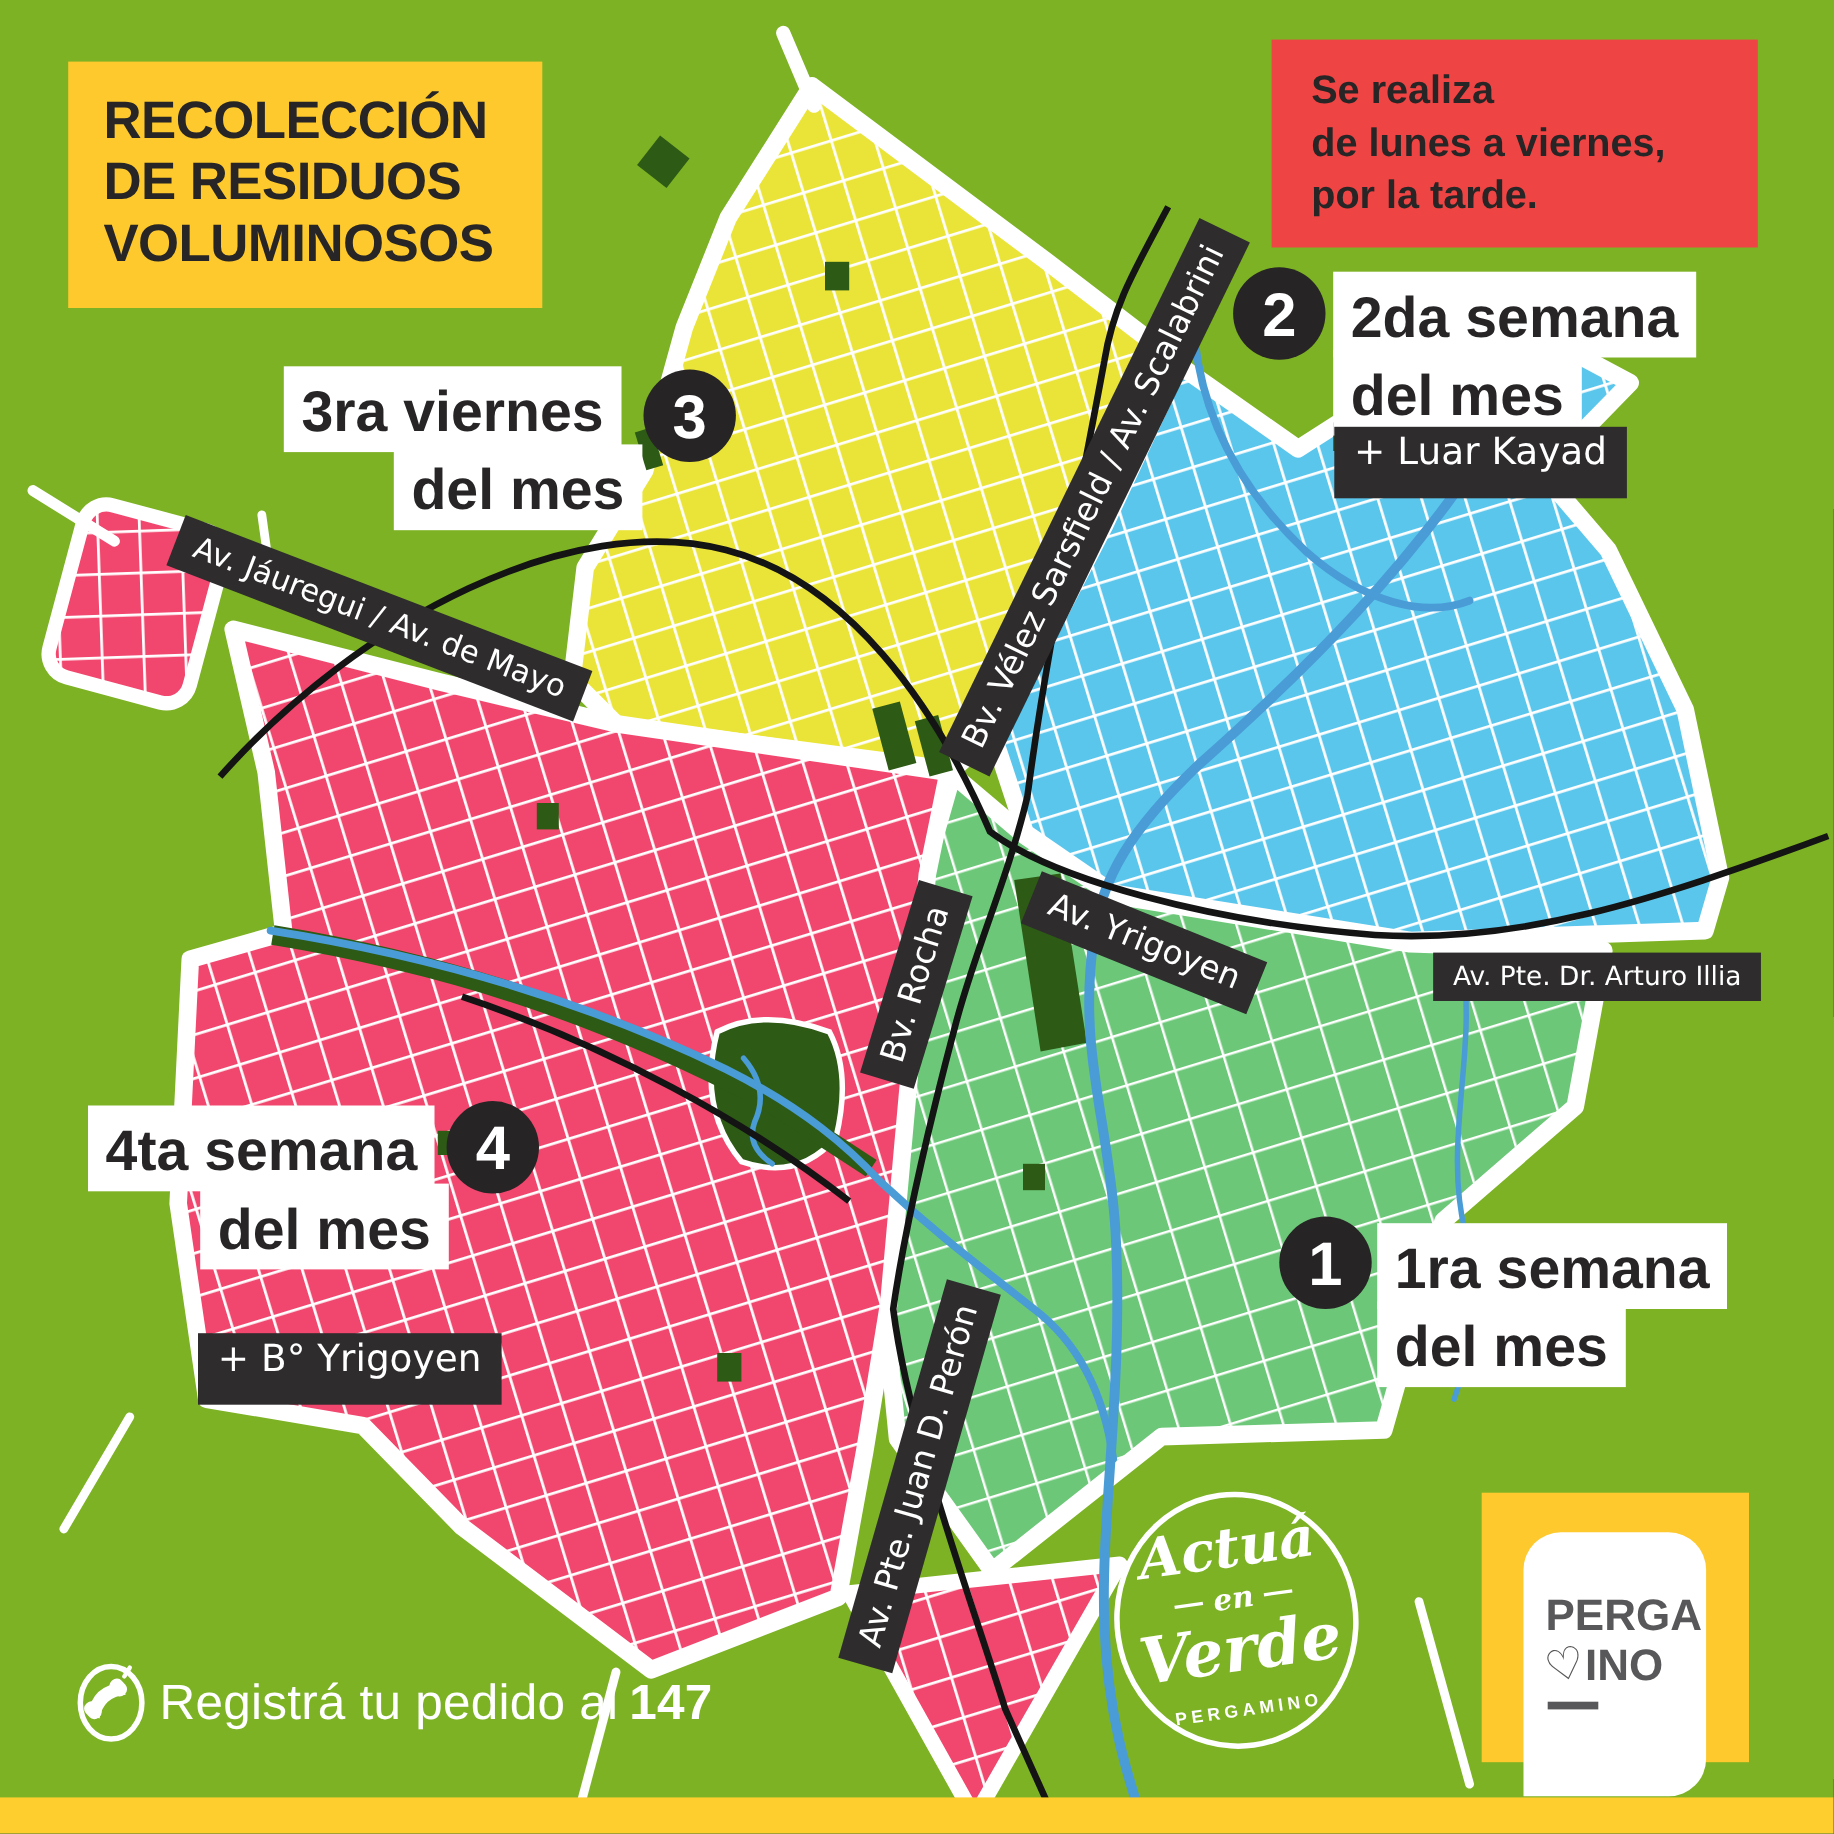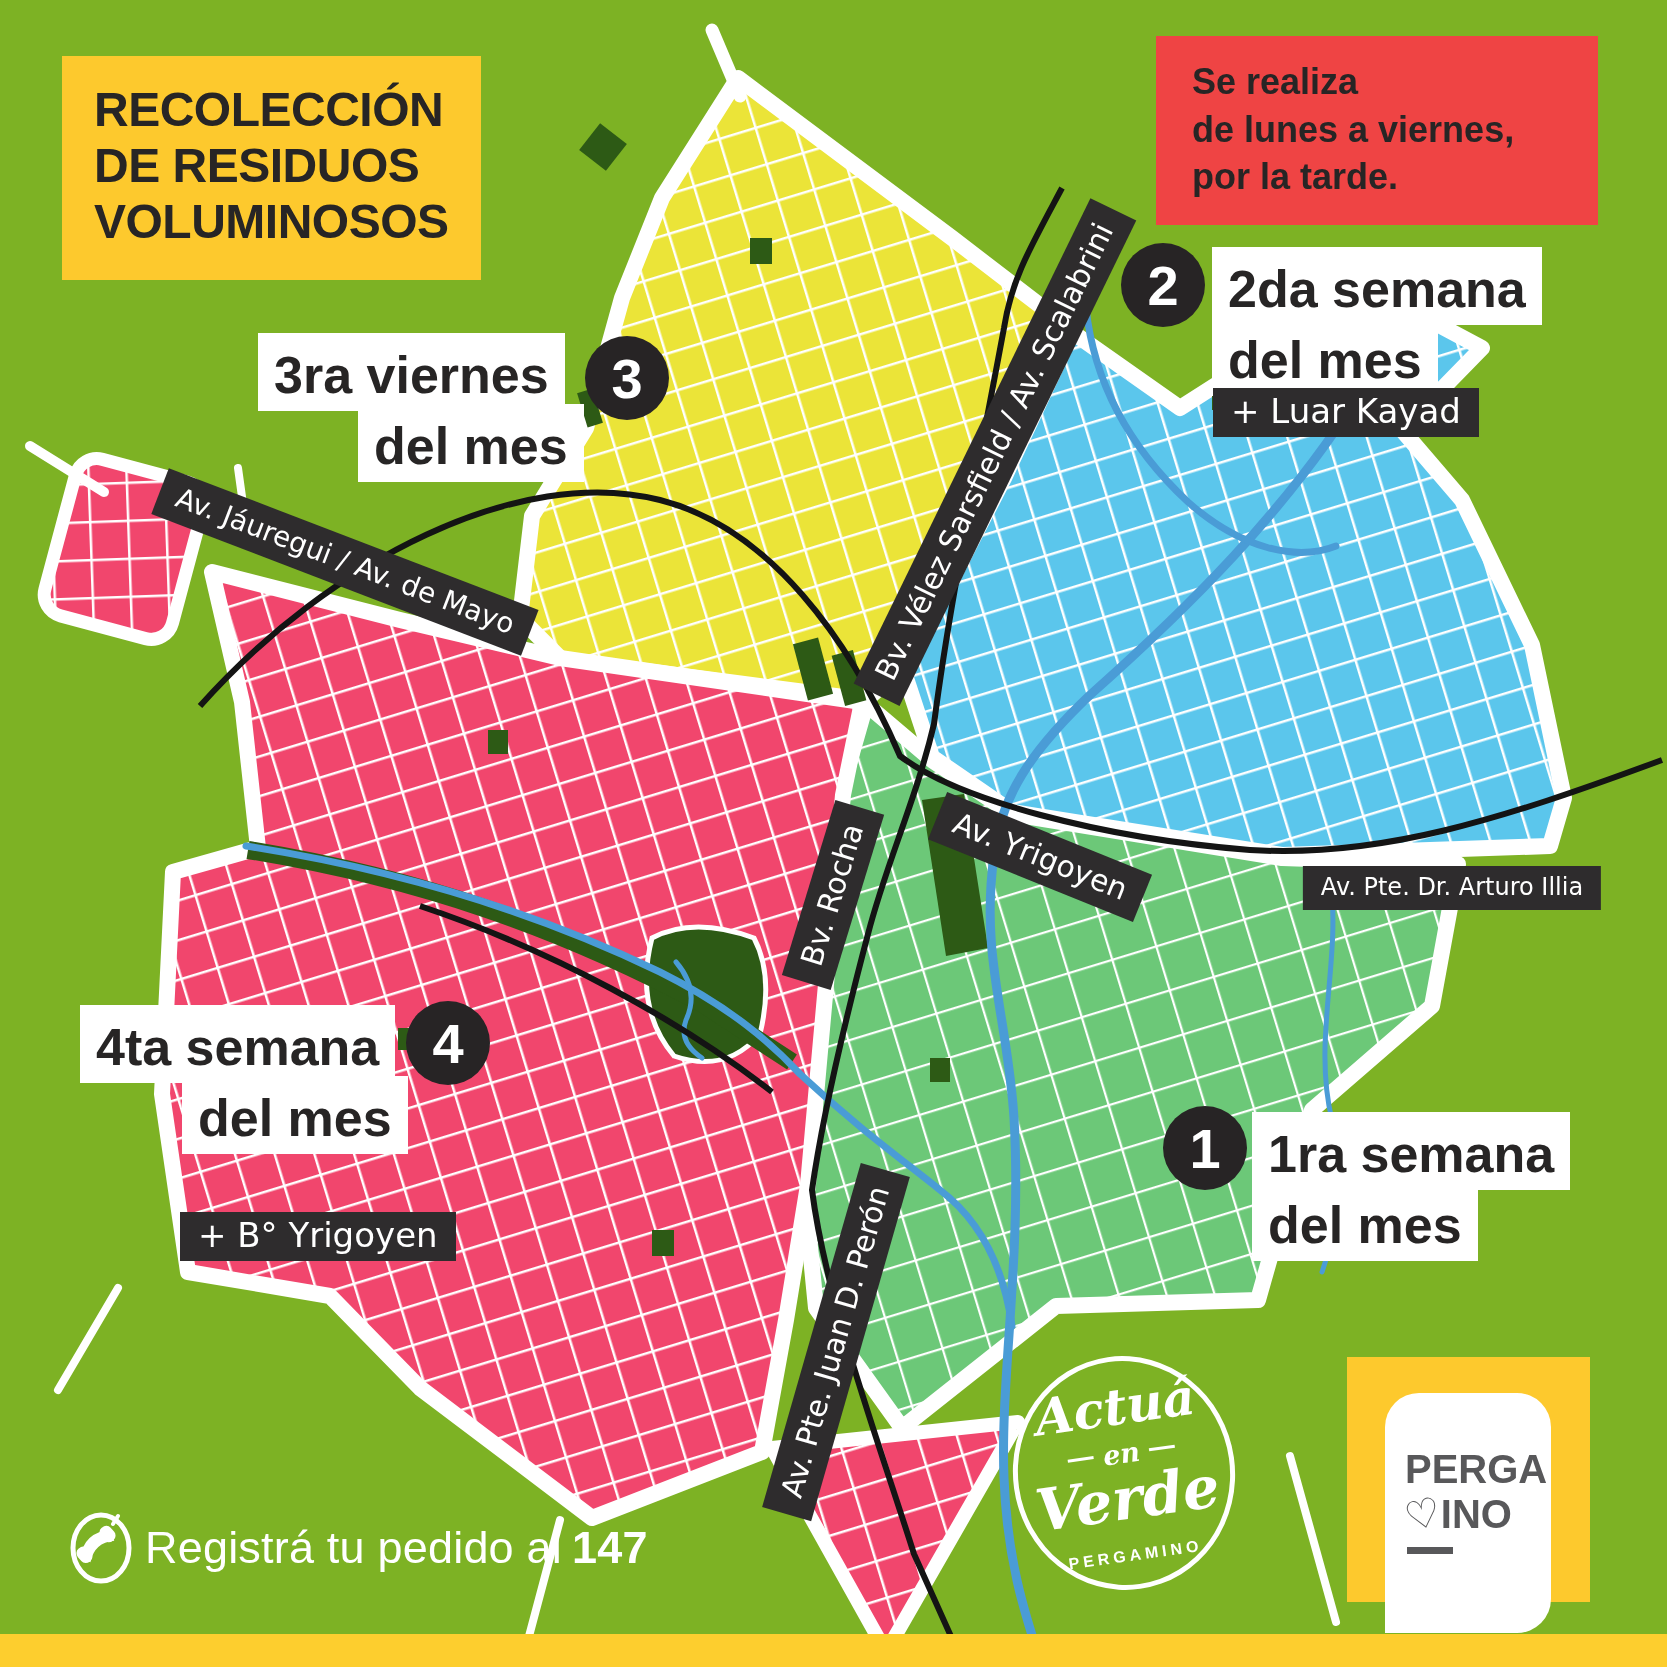--- a/index.html
+++ b/index.html
@@ -6,39 +6,39 @@
   .canvas{
     position:relative;width:1667px;height:1667px;overflow:hidden;
     background:#7db224;
     font-family:"Liberation Sans",sans-serif;
   }
   .map-svg{position:absolute;left:0;top:0;width:1667px;height:1667px;}
 
   
   .title-box{
     position:absolute;left:62px;top:56px;background:#fdc92d;color:#272525;
-    padding:26px 32px 30px 32px;font-size:48px;font-weight:700;line-height:1.17;
+    padding:26px 44px 30px 32px;font-size:48px;font-weight:700;line-height:1.17;
     letter-spacing:-0.5px;
   }
   .title-box span{display:block;}
   .schedule-box{
     position:absolute;left:1156px;top:36px;background:#ef4444;color:#272525;
     padding:22px 36px 24px 36px;font-size:36px;font-weight:700;line-height:1.32;
     min-width:370px;
   }
   .schedule-box span{display:block;}
 
   
   .wlabel{
     position:absolute;background:#ffffff;color:#272525;font-weight:700;
     font-size:52px;line-height:1.0;padding:16px 16px 10px 16px;white-space:nowrap;
   }
   .dlabel{
     position:absolute;background:#2e2c2d;color:#ffffff;font-weight:400;
-    font-size:34px;line-height:1.0;padding:6px 18px 9px 18px;white-space:nowrap;
+    font-size:34px;line-height:1.0;padding:6px 18px 25px 18px;white-space:nowrap;
     font-family:"DejaVu Sans",sans-serif;
   }
   .badge{
     position:absolute;width:84px;height:84px;border-radius:50%;background:#272425;
     color:#ffffff;font-size:56px;font-weight:700;display:flex;align-items:center;
     justify-content:center;
   }
 
   
   .street{

